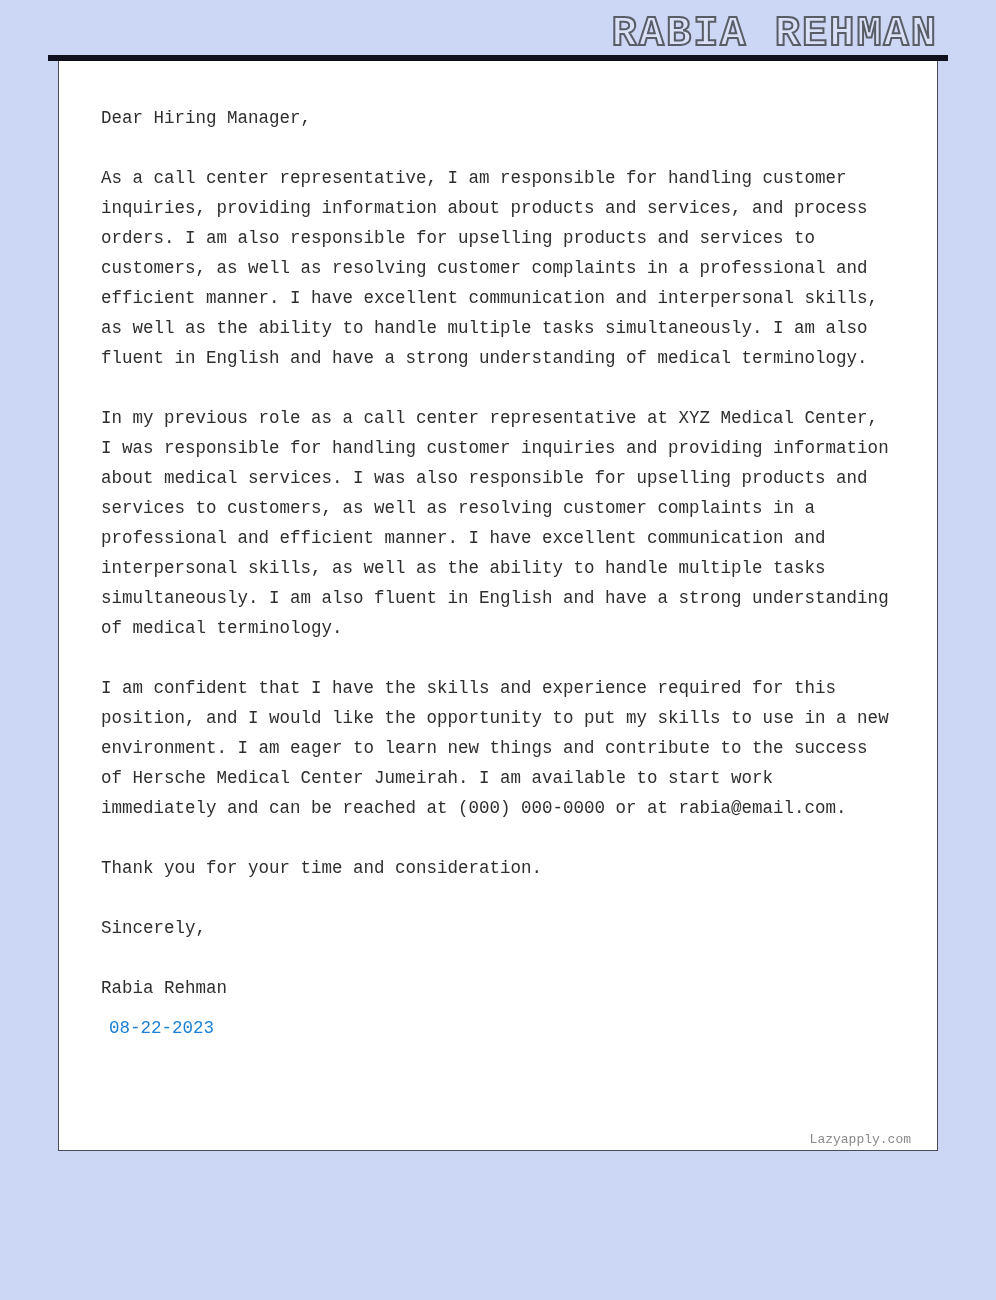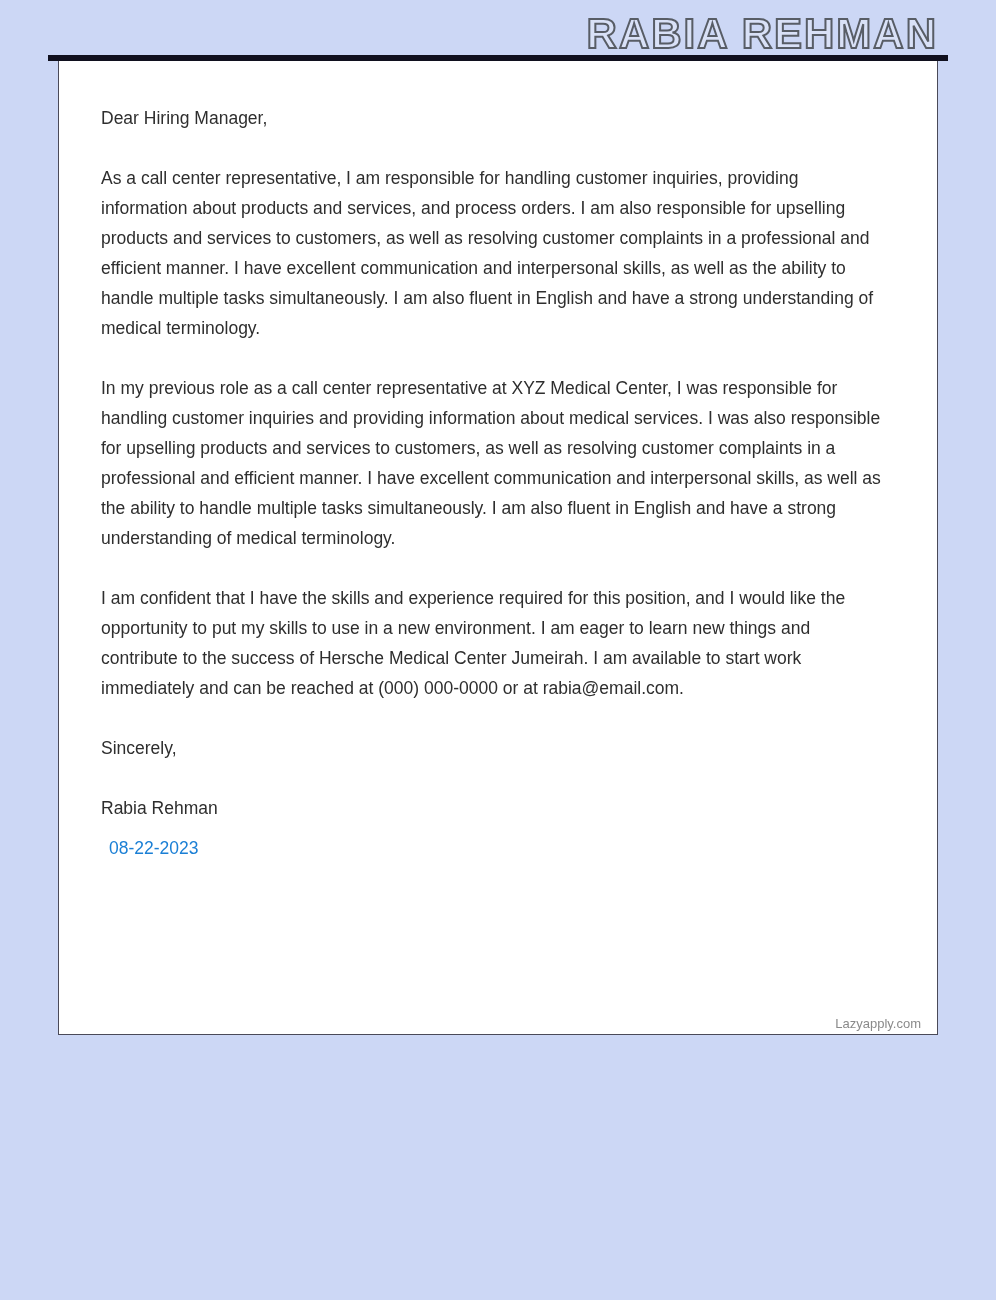--- a/index.html
+++ b/index.html
@@ -4,21 +4,21 @@
 <style>
   :root {
     --accent: #1a7fd5;
     --page-bg: #ffffff;
     --frame-bg: #ccd7f5;
     --bar: #10101e;
     --text: #2e2e2e;
     --muted: #8a8a8a;
     --name-stroke: #585d66;
   }
-  * { box-sizing: border-box; }
+  * { box-sizing: border-box; font-family: Liberation Mono, monospace; }
   html, body { margin: 0; padding: 0; }
   body {
     width: 996px;
     height: 1300px;
     position: relative;
     background: var(--frame-bg);
     font-family: "Liberation Sans", sans-serif;
     color: var(--text);
     overflow: hidden;
   }
@@ -40,21 +40,21 @@
     left: 48px;
     width: 900px;
     height: 6px;
     background: var(--bar);
   }
   .page {
     position: absolute;
     top: 61px;
     left: 58px;
     width: 880px;
-    height: 974px;
+    height: 1090px;
     background: var(--page-bg);
     border: 1px solid #4a4a58;
     border-top: none;
     padding: 42px 48px 0 42px;
   }
   .letter p {
     margin: 0 0 30px 0;
     font-size: 17.5px;
     line-height: 30px;
     color: var(--text);
@@ -62,21 +62,21 @@
   .letter .salutation { margin-bottom: 30px; }
   .letter .sign-off { margin-bottom: 30px; }
   .letter .signature { margin-bottom: 10px; }
   .letter .date {
     color: var(--accent);
     margin-bottom: 0;
     margin-left: 8px;
   }
   .watermark {
     position: absolute;
-    right: 16px;
+    right: 26px;
     bottom: 3px;
     font-size: 13px;
     color: var(--muted);
   }
 </style>
 </head>
 <body>
 
 <div class="header-name">RABIA REHMAN</div>
 
@@ -86,20 +86,21 @@
   <div class="letter">
     <p class="salutation">Dear Hiring Manager,</p>
 
 
     <p>As a call center representative, I am responsible for handling customer inquiries, providing information about products and services, and process orders. I am also responsible for upselling products and services to customers, as well as resolving customer complaints in a professional and efficient manner. I have excellent communication and interpersonal skills, as well as the ability to handle multiple tasks simultaneously. I am also fluent in English and have a strong understanding of medical terminology.</p>
 
     <p>In my previous role as a call center representative at XYZ Medical Center, I was responsible for handling customer inquiries and providing information about medical services. I was also responsible for upselling products and services to customers, as well as resolving customer complaints in a professional and efficient manner. I have excellent communication and interpersonal skills, as well as the ability to handle multiple tasks simultaneously. I am also fluent in English and have a strong understanding of medical terminology.</p>
 
     <p>I am confident that I have the skills and experience required for this position, and I would like the opportunity to put my skills to use in a new environment. I am eager to learn new things and contribute to the success of Hersche Medical Center Jumeirah. I am available to start work immediately and can be reached at (000) 000-0000 or at rabia@email.com.</p>
 
+    <p>Thank you for your time and consideration.</p>
 
     <p class="sign-off">Sincerely,</p>
 
     <p class="signature">Rabia Rehman</p>
 
     <p class="date">08-22-2023</p>
   </div>
 
   <div class="watermark">Lazyapply.com</div>
 </div>

